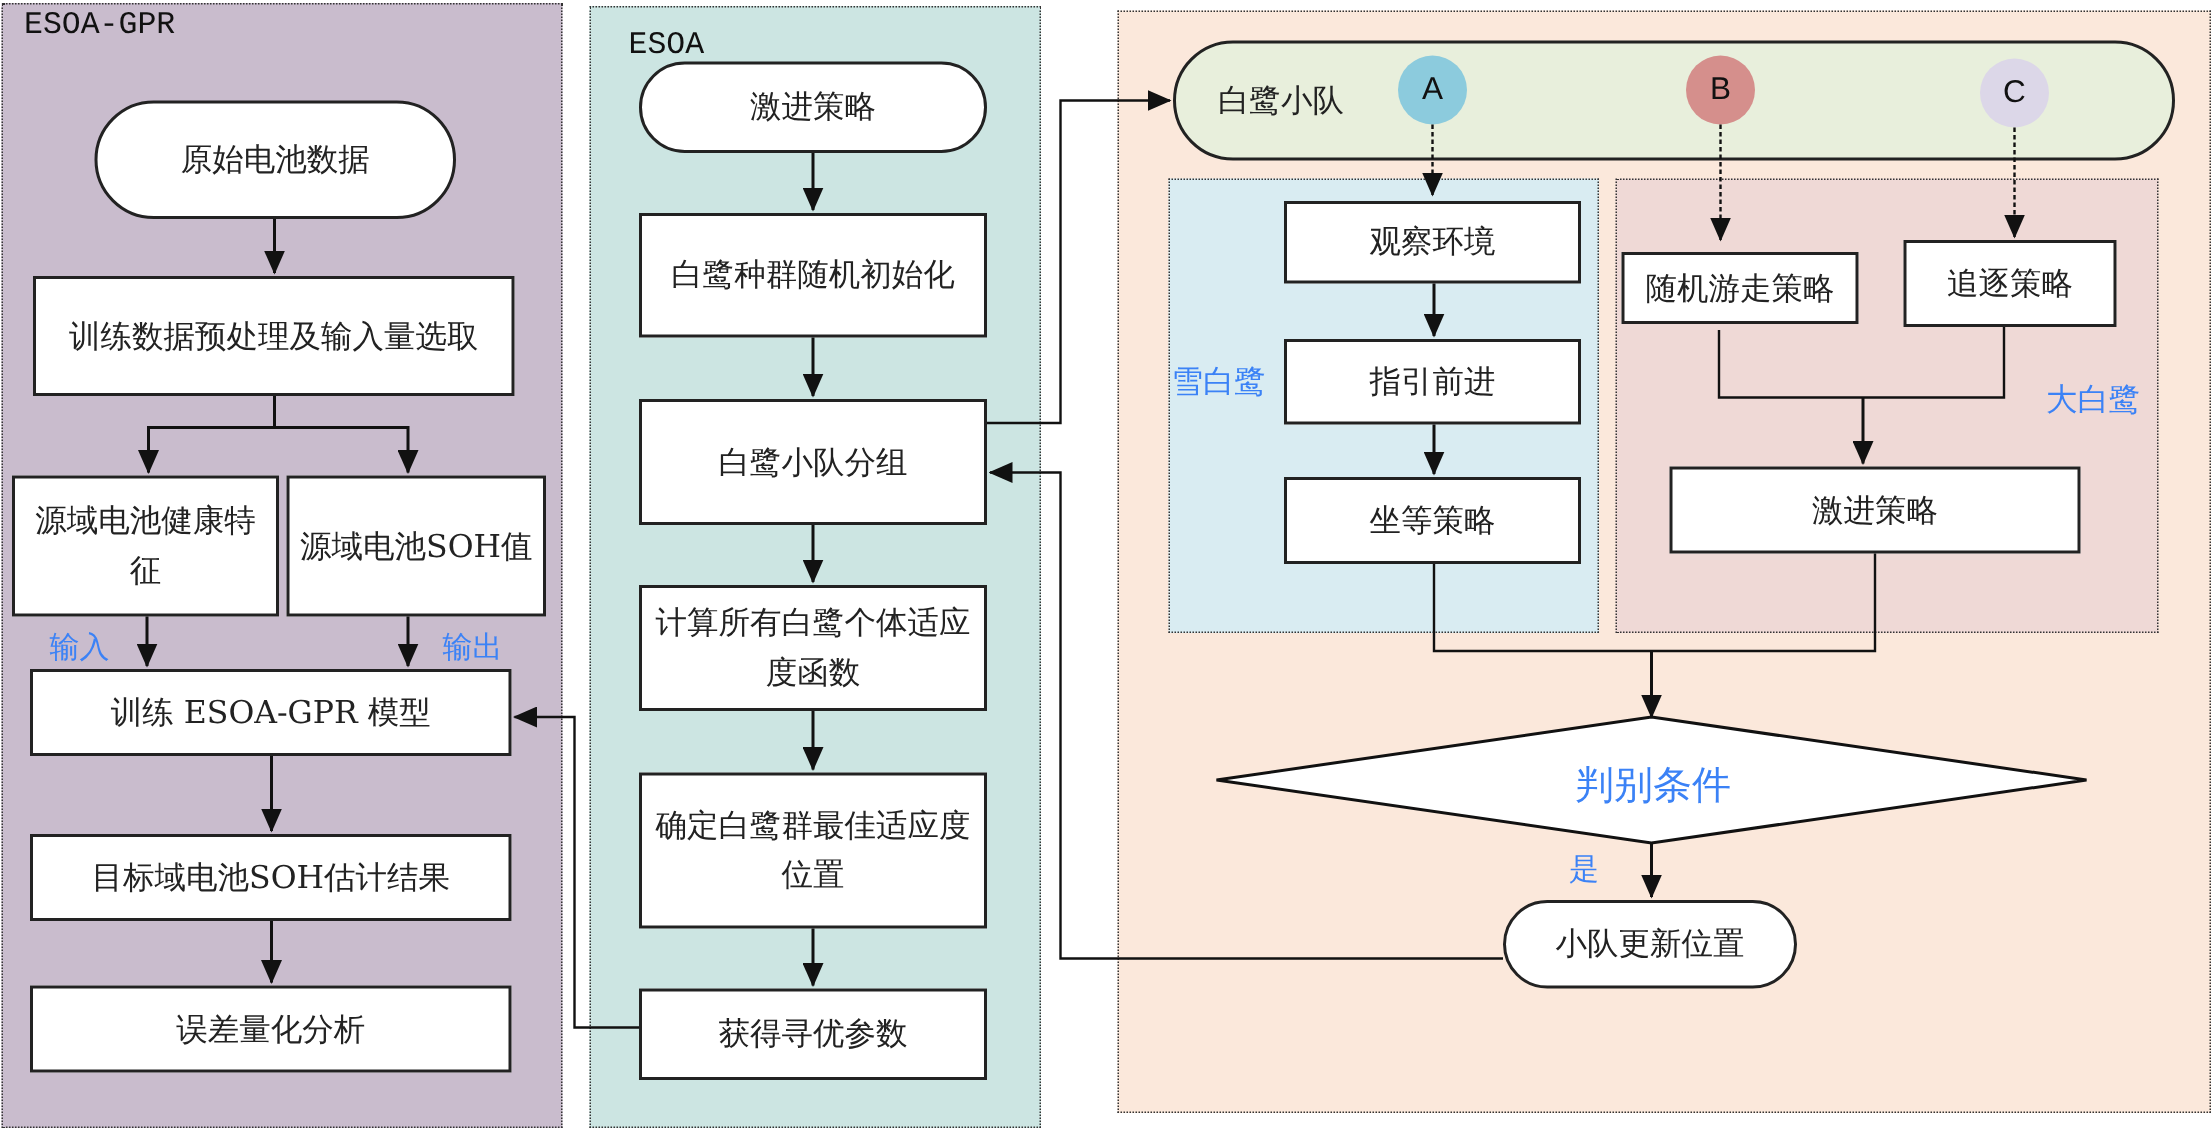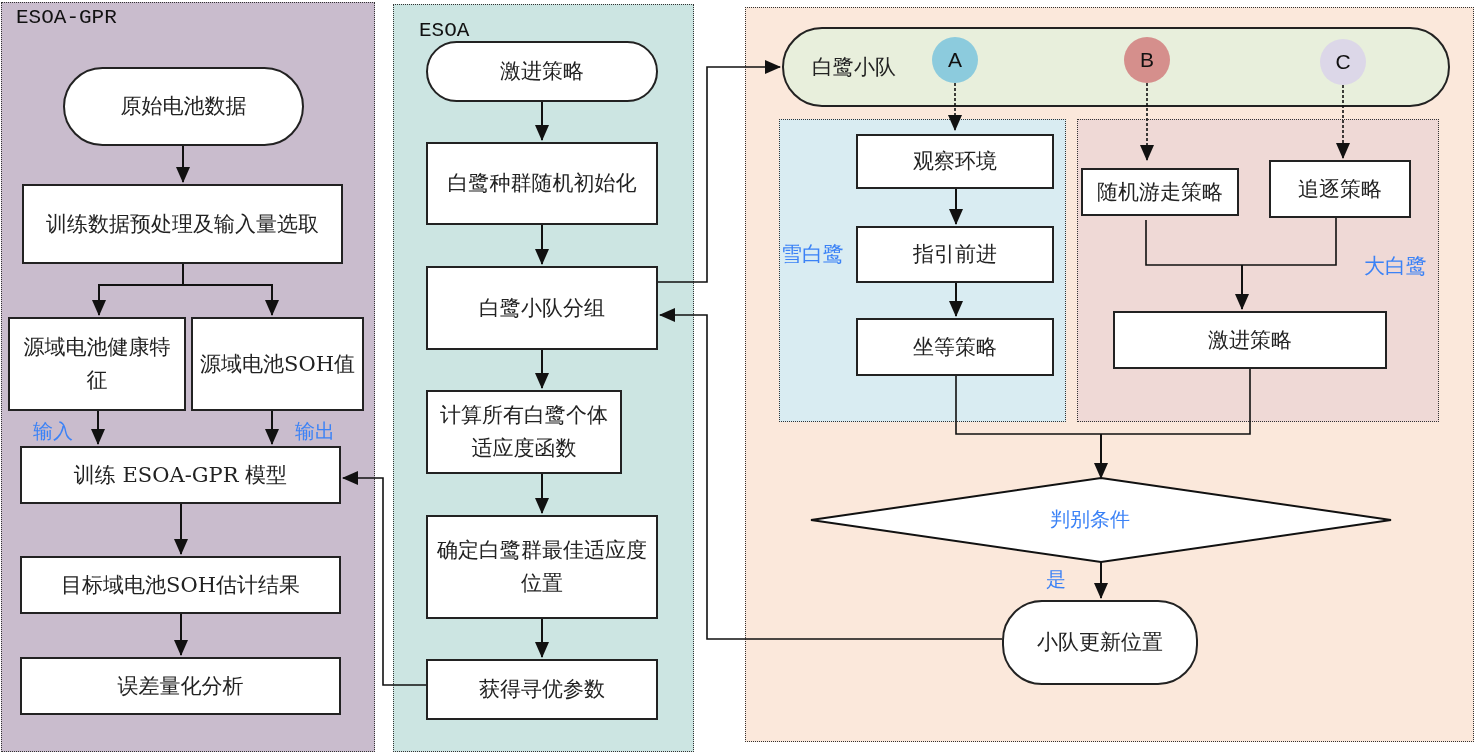--- a/index.html
+++ b/index.html
@@ -46,21 +46,21 @@
 <div class="box" style="left:191px;top:317px;width:173px;height:94px;">源域电池SOH值</div>
 <div class="lbl" style="left:33px;top:418px;">输入</div>
 <div class="lbl" style="left:295px;top:418px;">输出</div>
 <div class="box" style="left:20px;top:446px;width:321px;height:58px;">训练 ESOA-GPR 模型</div>
 <div class="box" style="left:20px;top:556px;width:321px;height:58px;">目标域电池SOH估计结果</div>
 <div class="box" style="left:20px;top:657px;width:321px;height:58px;">误差量化分析</div>
 
 <div class="box term" style="left:426px;top:41px;width:232px;height:61px;border-radius:31px;">激进策略</div>
 <div class="box" style="left:426px;top:142px;width:232px;height:83px;">白鹭种群随机初始化</div>
 <div class="box" style="left:426px;top:266px;width:232px;height:84px;">白鹭小队分组</div>
-<div class="box" style="left:426px;top:390px;width:196px;height:84px;">计算所有白鹭个体适应度函数</div>
+<div class="box" style="left:426px;top:390px;width:232px;height:84px;">计算所有白鹭个体适应度函数</div>
 <div class="box" style="left:426px;top:515px;width:232px;height:104px;">确定白鹭群最佳适应度位置</div>
 <div class="box" style="left:426px;top:659px;width:232px;height:61px;">获得寻优参数</div>
 
 <div class="box" style="left:856px;top:134px;width:198px;height:55px;">观察环境</div>
 <div class="box" style="left:856px;top:226px;width:198px;height:57px;">指引前进</div>
 <div class="box" style="left:856px;top:318px;width:198px;height:58px;">坐等策略</div>
 
 <div class="box" style="left:1081px;top:168px;width:158px;height:48px;">随机游走策略</div>
 <div class="box" style="left:1269px;top:160px;width:142px;height:58px;">追逐策略</div>
 <div class="box" style="left:1113px;top:311px;width:274px;height:58px;">激进策略</div>
@@ -109,16 +109,16 @@
 
   <g stroke="#111" stroke-width="1.6" fill="none" stroke-dasharray="3,2">
     <line x1="955" y1="83" x2="955" y2="130" marker-end="url(#ahs)"></line>
     <line x1="1147" y1="83" x2="1147" y2="160" marker-end="url(#ahs)"></line>
     <line x1="1343" y1="85" x2="1343" y2="158" marker-end="url(#ahs)"></line>
   </g>
 
   <polygon points="1101,478 1391,520 1101,562 811,520" fill="#fff" stroke="#111" stroke-width="2"></polygon>
 </svg>
 
-<div class="lbl" style="left:1050px;top:506px;font-size:20px;">判别条件</div>
+<div class="lbl" style="left:1050px;top:506px;font-size:26px;">判别条件</div>
 <div class="lbl" style="left:1046px;top:566px;">是</div>
 
-<div class="box term" style="left:1002px;top:600px;width:196px;height:85px;border-radius:40px;">小队更新位置</div>
+<div class="box term" style="left:1002px;top:600px;width:196px;height:59px;border-radius:40px;">小队更新位置</div>
 
 </body></html>

